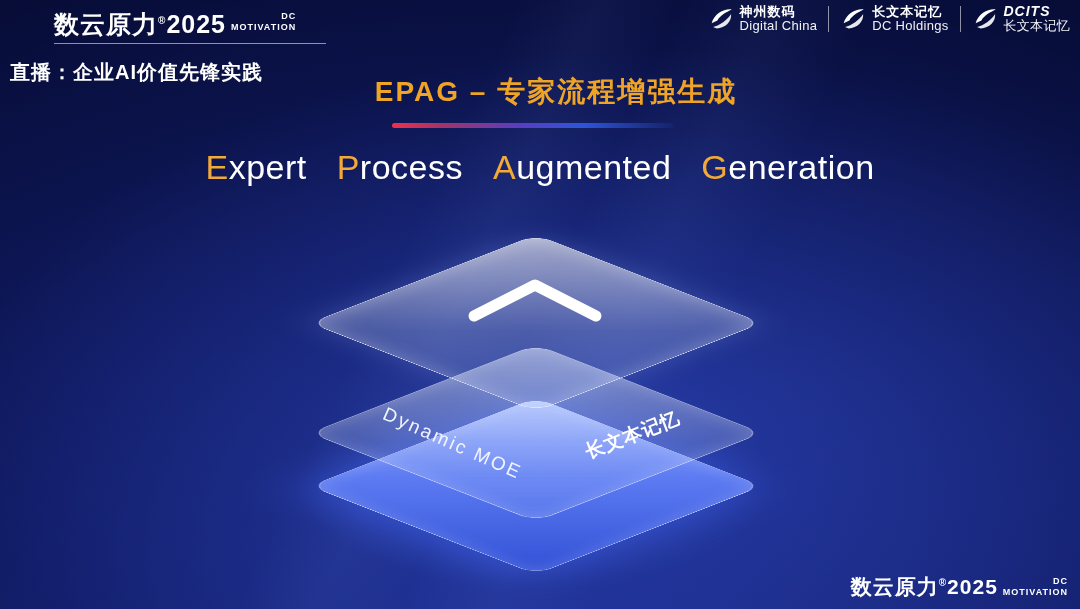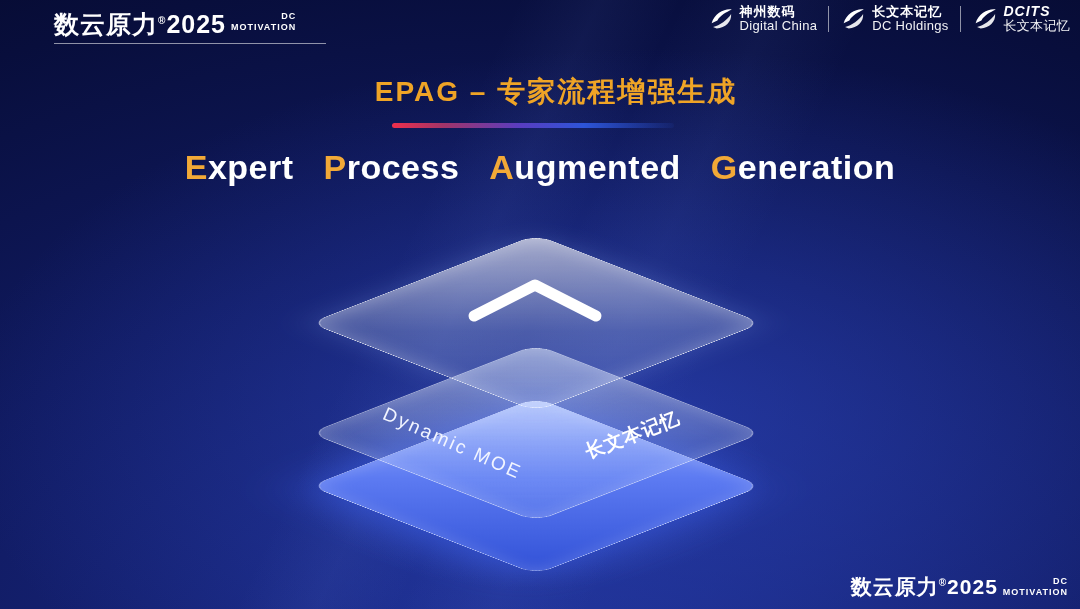--- a/index.html
+++ b/index.html
@@ -62,21 +62,21 @@
     letter-spacing: 2px; color: #efa426; margin: 16px;
   }
   .divider {
     position: absolute; top: 123px; left: 392px; width: 282px; height: 5px;
     border-radius: 3px;
     background: linear-gradient(90deg, #ef2f4c 0%, #a23468 18%, #5a3dc0 45%,
                 #2d55d8 68%, rgba(40,90,220,0.08) 100%);
   }
   .headline {
     position: absolute; top: 148px; left: 0; width: 100%;
-    text-align: center; font-size: 34px; font-weight: bold;
+    text-align: center; font-size: 34px; font-weight: normal;
     letter-spacing: 0.5px; margin: 0;
   }
   .headline .word { margin: 0 10px; }
   .gold { color: #f2a937; }
 
   
   .stack-glow {
     position: absolute; left: 295px; top: 370px; width: 480px; height: 220px;
     background: radial-gradient(ellipse, rgba(85,125,255,0.38), rgba(85,125,255,0) 70%);
     z-index: 0;
@@ -123,20 +123,21 @@
 <body>
 
 <div class="slide">
   <div class="streaks"></div>
 
   <div class="brand brand-tl">
     <span class="brand-main"><span>数云原力</span><span class="brand-reg">®</span><span>2025</span></span><span class="brand-sub"><span>DC</span><span>MOTIVATION</span></span>
     <div class="brand-rule"></div>
   </div>
 
+  <div class="live-label">直播：企业AI价值先锋实践</div>
 
   <div class="partner-logos">
     <div class="logo">
       <svg viewBox="0 0 36 36" width="26" height="26">
         <path d="M5 24 C9 10 24 3 33 5 C25 9 17 13 13 20 Z" fill="#fff"></path>
         <path d="M7 29 C16 27 27 19 32 11 C33 22 24 30 12 31 Z" fill="#fff" opacity="0.9"></path>
       </svg>
       <div class="logo-text">
         <div class="logo-cn">神州数码</div>
         <div class="logo-en">Digital China</div>

